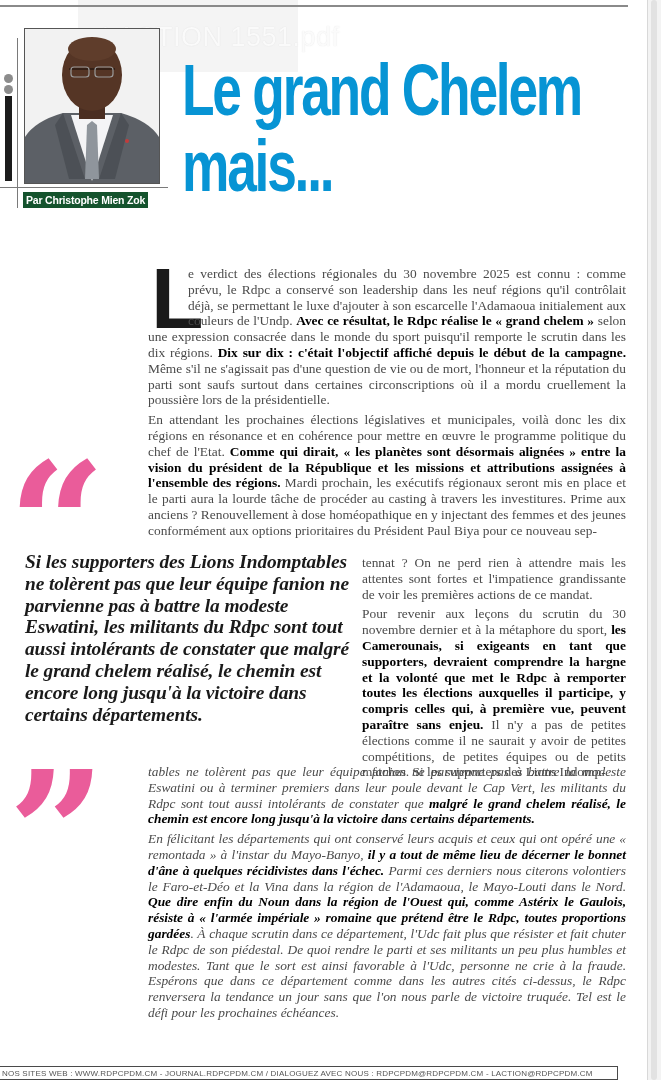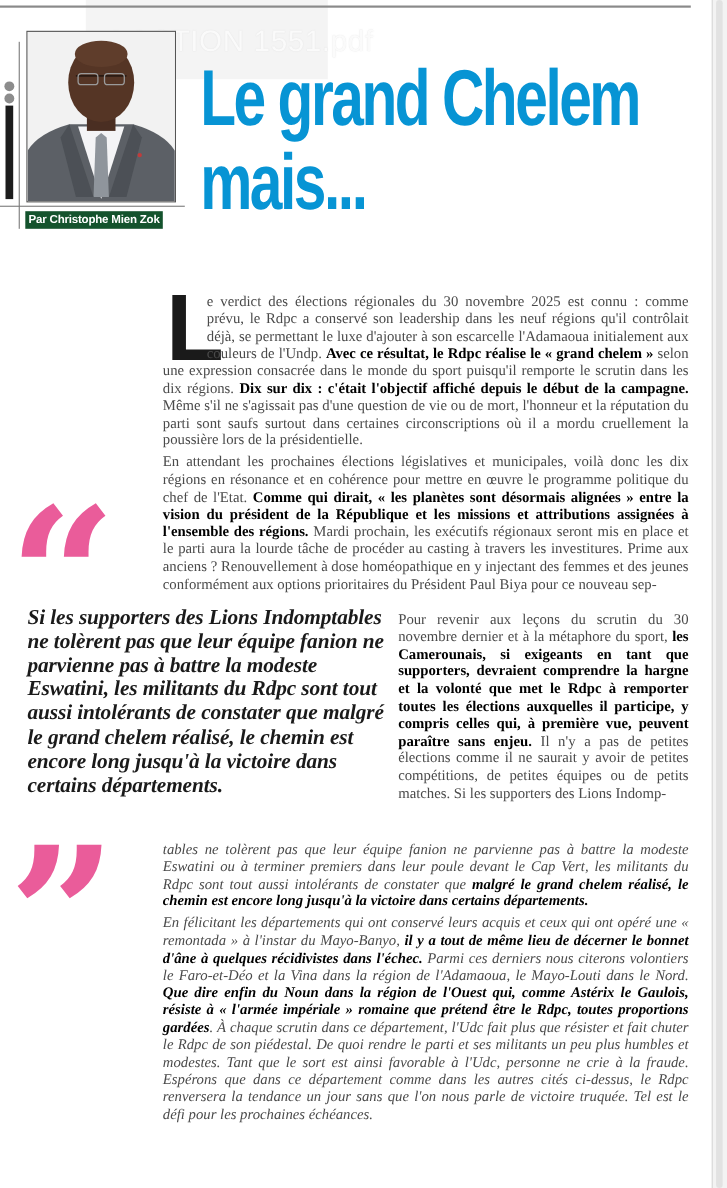--- a/index.html
+++ b/index.html
@@ -95,33 +95,35 @@
     <p class="para">
       <span>En attendant les prochaines élections législatives et municipales, voilà donc les dix régions en résonance et en cohérence pour mettre en œuvre le programme politique du chef de l'Etat. </span><b>Comme qui dirait, « les planètes sont désormais alignées » entre la vision du président de la République et les missions et attributions assignées à l'ensemble des régions.</b><span> Mardi prochain, les exécutifs régionaux seront mis en place et le parti aura la lourde tâche de procéder au casting à travers les investitures. Prime aux anciens ? Renouvellement à dose homéopathique en y injectant des femmes et des jeunes conformément aux options prioritaires du Président Paul Biya pour ce nouveau sep-</span>
     </p>
   </div>
 
   <div class="quote-open">“</div>
 
   <div class="pullquote">Si les supporters des Lions Indomptables ne tolèrent pas que leur équipe fanion ne parvienne pas à battre la modeste Eswatini, les militants du Rdpc sont tout aussi intolérants de constater que malgré le grand chelem réalisé, le chemin est encore long jusqu'à la victoire dans certains départements.</div>
 
   <div class="col-right body-text" style="top:555px;">
+    <p class="para">tennat ? On ne perd rien à attendre mais les attentes sont fortes et l'impatience grandissante de voir les premières actions de ce mandat.</p>
     <p class="para">
       <span>Pour revenir aux leçons du scrutin du 30 novembre dernier et à la métaphore du sport, </span><b>les Camerounais, si exigeants en tant que supporters, devraient comprendre la hargne et la volonté que met le Rdpc à remporter toutes les élections auxquelles il participe, y compris celles qui, à première vue, peuvent paraître sans enjeu.</b><span> Il n'y a pas de petites élections comme il ne saurait y avoir de petites compétitions, de petites équipes ou de petits matches. Si les supporters des Lions Indomp-</span>
     </p>
   </div>
 
   <div class="quote-close">”</div>
 
   <div class="col-full body-text" style="top:764px; left:148px; width:478px;font-style:italic;">
     <p class="para" style="padding-left:0;">
       <span>tables ne tolèrent pas que leur équipe fanion ne parvienne pas à battre la modeste Eswatini ou à terminer premiers dans leur poule devant le Cap Vert, les militants du Rdpc sont tout aussi intolérants de constater que </span><b>malgré le grand chelem réalisé, le chemin est encore long jusqu'à la victoire dans certains départements.</b>
     </p>
     <p class="para">
       <span>En félicitant les départements qui ont conservé leurs acquis et ceux qui ont opéré une « remontada » à l'instar du Mayo-Banyo, </span><b>il y a tout de même lieu de décerner le bonnet d'âne à quelques récidivistes dans l'échec.</b><span> Parmi ces derniers nous citerons volontiers le Faro-et-Déo et la Vina dans la région de l'Adamaoua, le Mayo-Louti dans le Nord. </span><b>Que dire enfin du Noun dans la région de l'Ouest qui, comme Astérix le Gaulois, résiste à « l'armée impériale » romaine que prétend être le Rdpc, toutes proportions gardées</b><span>. À chaque scrutin dans ce département, l'Udc fait plus que résister et fait chuter le Rdpc de son piédestal. De quoi rendre le parti et ses militants un peu plus humbles et modestes. Tant que le sort est ainsi favorable à l'Udc, personne ne crie à la fraude. Espérons que dans ce département comme dans les autres cités ci-dessus, le Rdpc renversera la tendance un jour sans que l'on nous parle de victoire truquée. Tel est le défi pour les prochaines échéances.</span>
     </p>
   </div>
 
+  <div class="footer">NOS SITES WEB : WWW.RDPCPDM.CM - JOURNAL.RDPCPDM.CM / DIALOGUEZ AVEC NOUS : RDPCPDM@RDPCPDM.CM - LACTION@RDPCPDM.CM</div>
 </div>
 
 <div class="scrollbar">
   <div class="thumb"></div>
 </div>
 
 </body></html>

